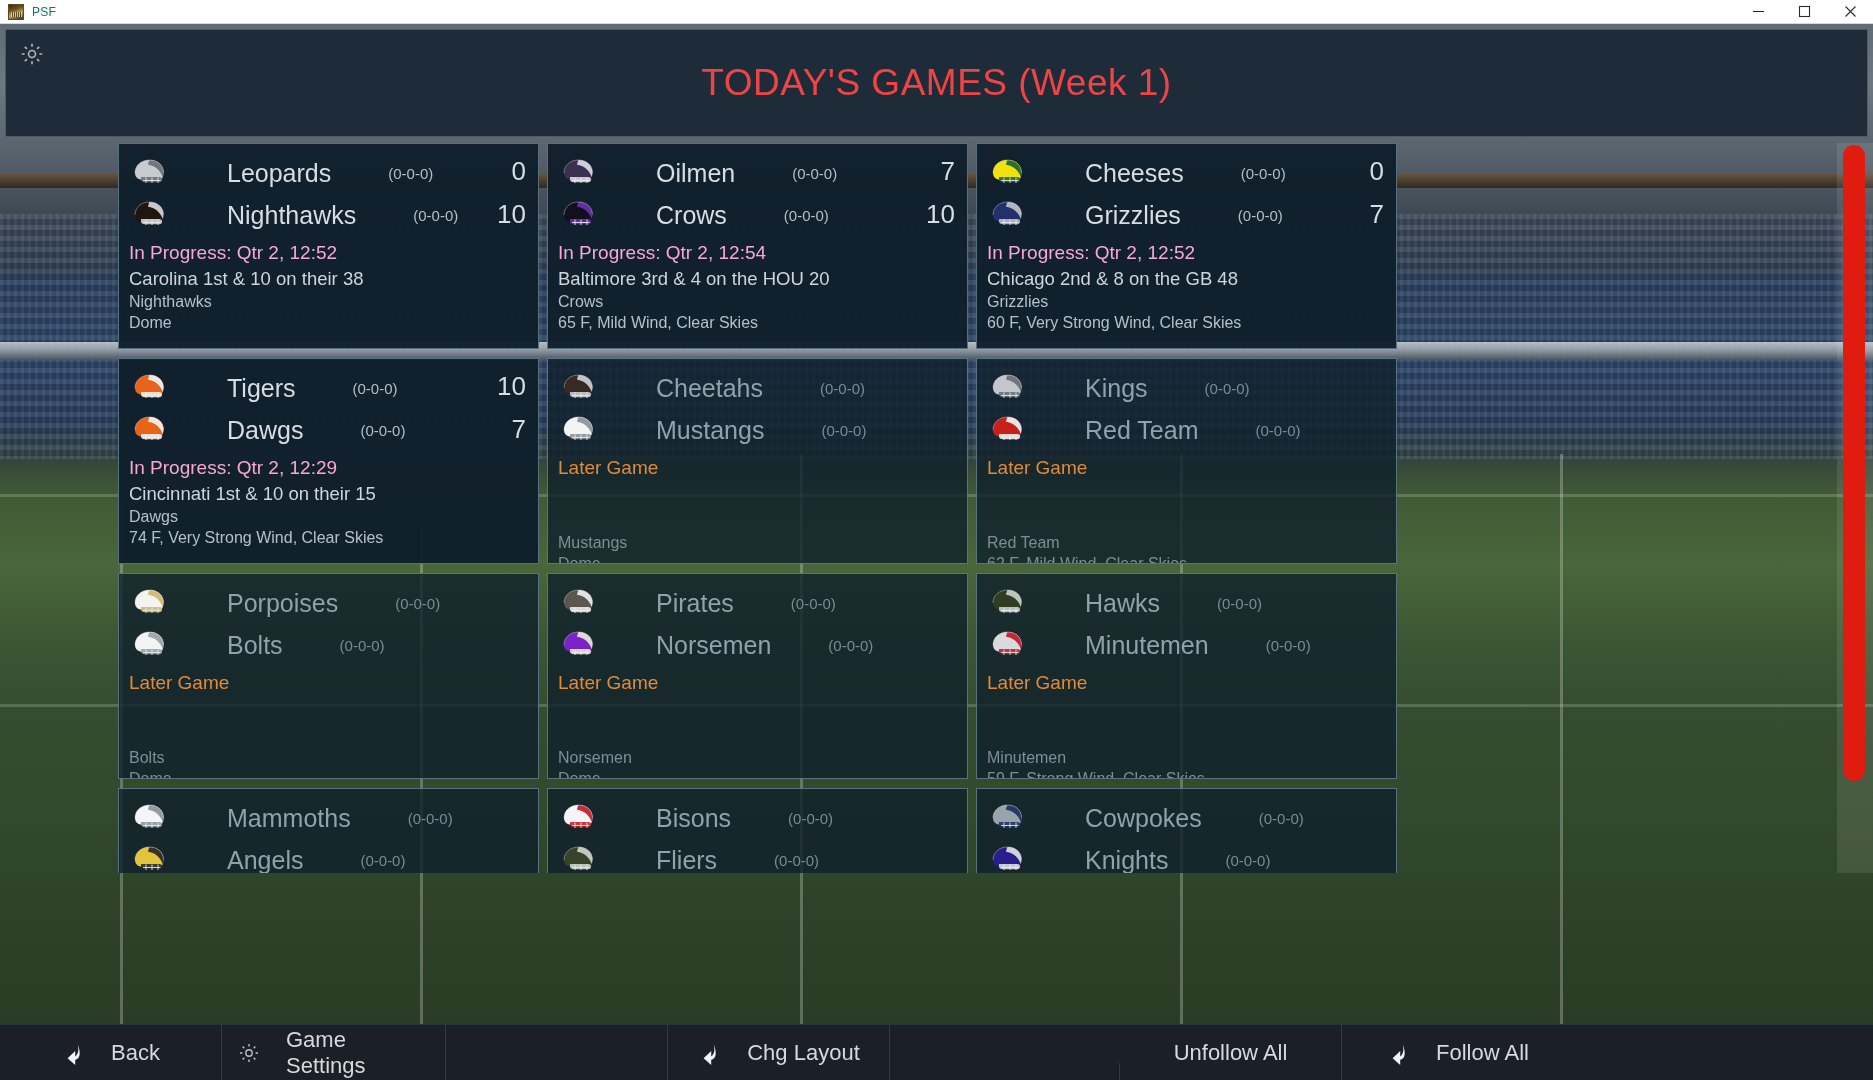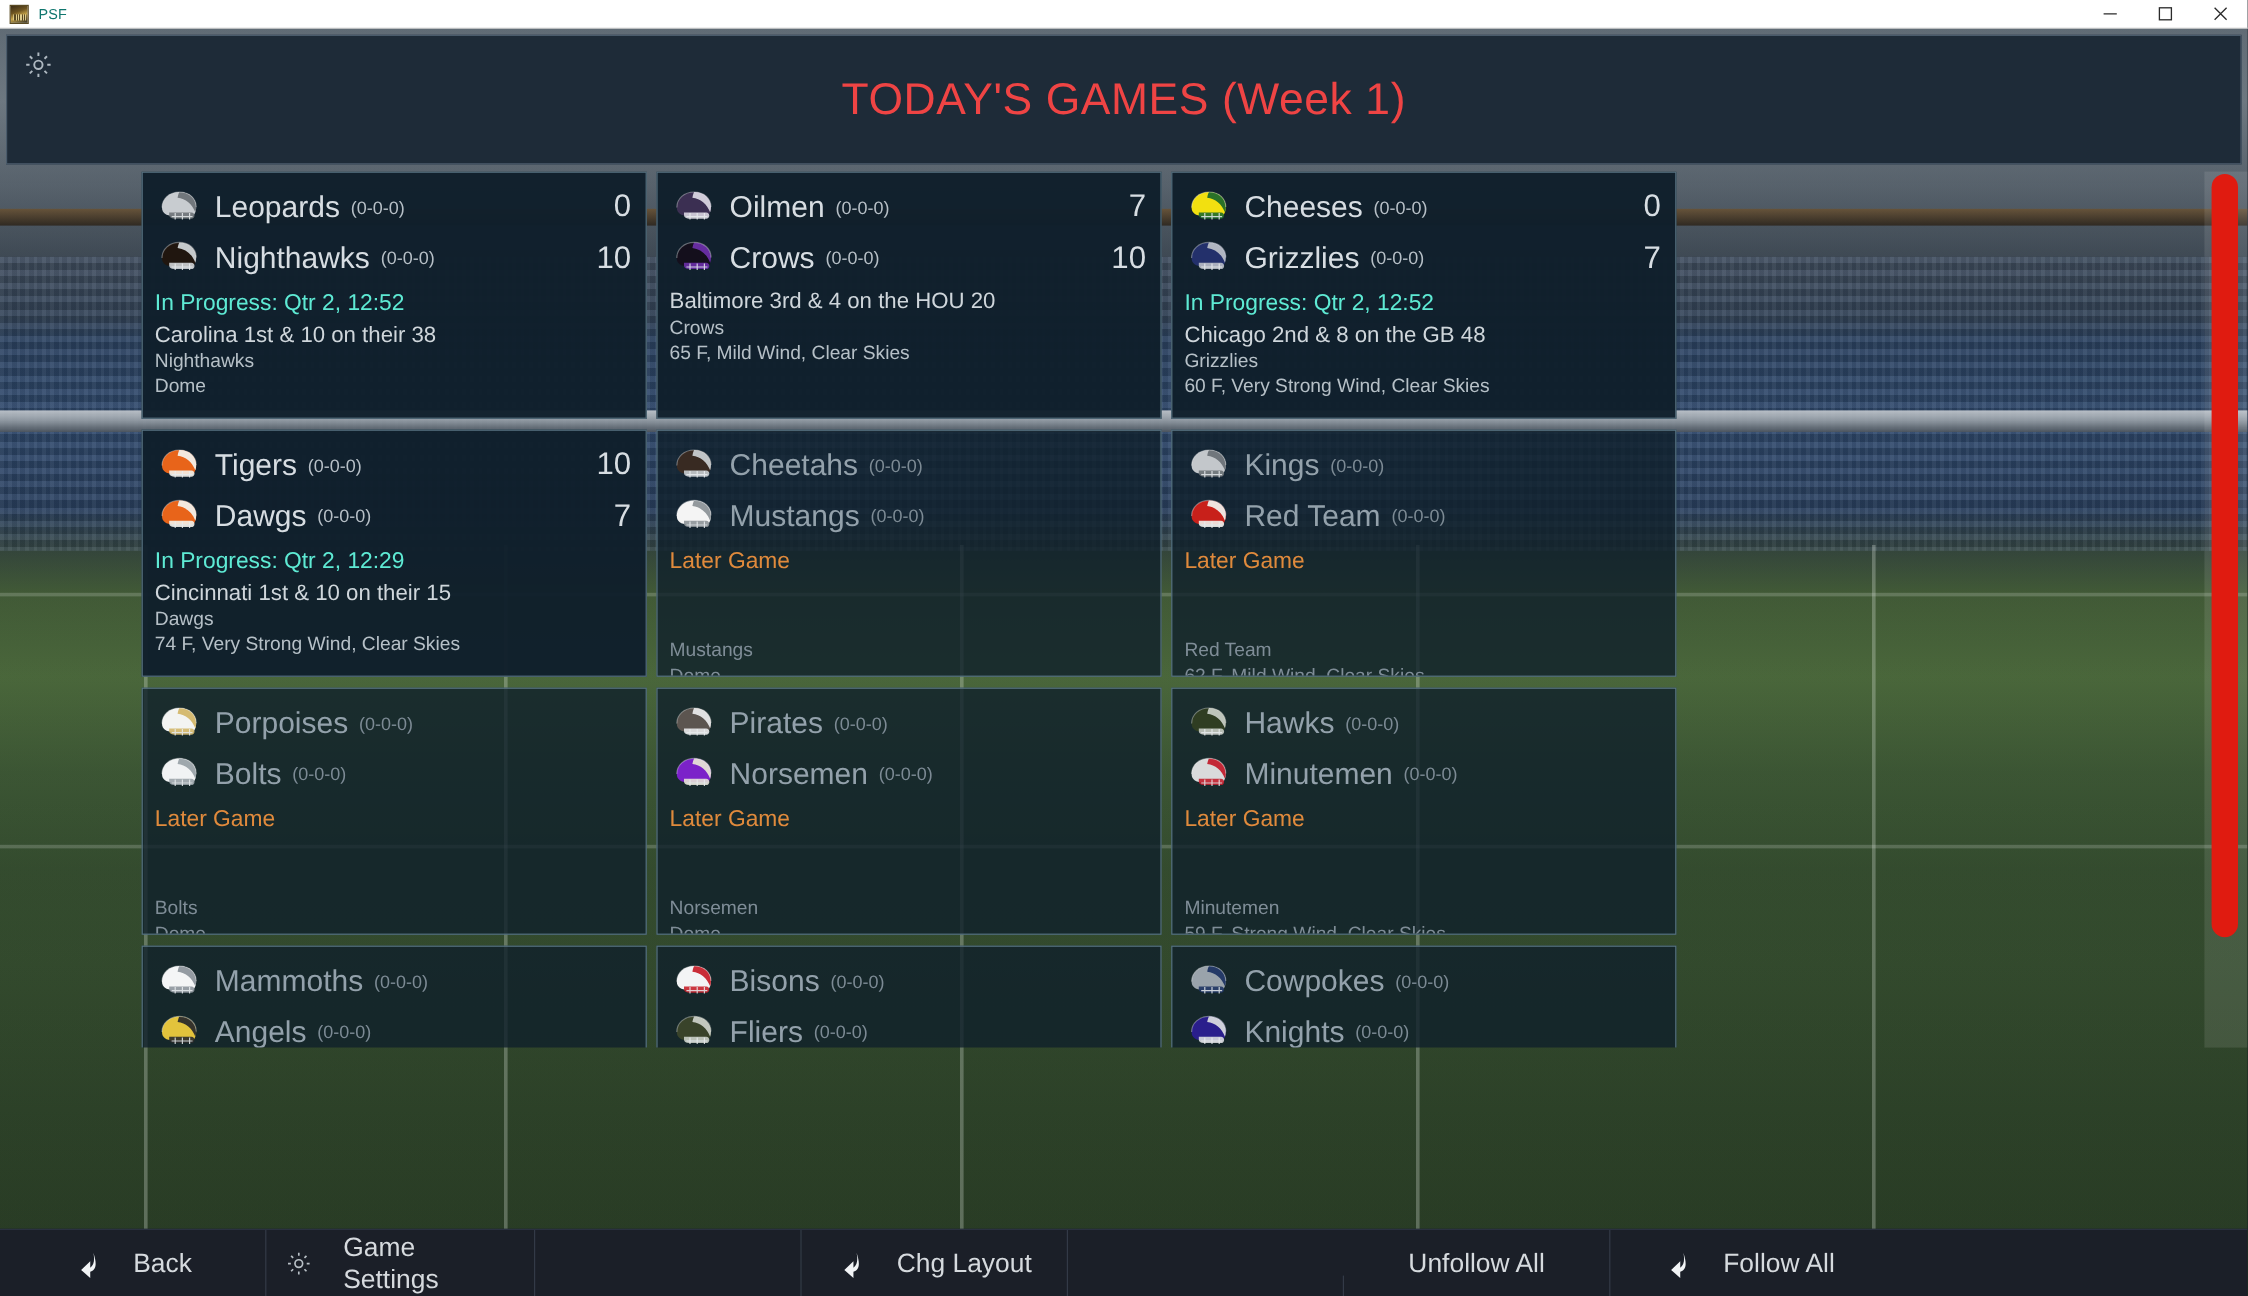--- a/index.html
+++ b/index.html
@@ -133,37 +133,37 @@
     border: 1px solid #56707f;
     padding: 8px 10px 6px 10px;
     position: relative;
     overflow: hidden;
   }
   .card.later {
     background: rgba(15,31,43,.80);
     border-color: rgba(110,140,158,.75);
   }
 
-  .team-row { display:flex; align-items:center; height:42px; }
+  .team-row { display:flex; align-items:center; height:42px;gap:48px; }
   .helmet { width: 42px; height: 34px; flex: none; position: relative; margin-right: 8px;}
   .helmet svg { display:block; }
   .tname { font-size: 25px; color: #d7dde2; white-space: nowrap; }
   .card.later .tname { color: #93a1ab; }
   .trec  { font-size: 15px; color: #b6bfc6; margin-left: 9px; }
   .card.later .trec { color: #7c8a94; }
   .score {
     position: absolute; right: 12px;
     font-size: 26px; color: #d7dde2;
     width: 60px; text-align: right;
   }
   .score.s1 { top: 12px; }
   .score.s2 { top: 55px; }
 
   .status { font-size: 19px; margin-top: 6px; }
-  .status.live  { color: #5eead4; }
+  .status.live  { color: #f9a8d4; }
   .status.later { color: #e08a3c; }
 
   .detail { font-size: 18.5px; color: #cfd6db; margin-top: 4px; }
   .sub    { font-size: 16px; color: #b6c0c7; margin-top: 3px; }
   .card.later .sub { color: #7f8d97; }
   .spacer-later { height: 52px; }
 
   
   .scrollbar {
     position: absolute; right: 0; top: 119px;
@@ -317,20 +317,21 @@
                   <path d="M12 21h18.5c1.6 0 2.6 1.2 2.6 2.6 0 1.6-1.1 2.6-2.6 2.6H16c-2.6 0-4-1.3-4-3z" fill="#6a2fa8" opacity="0.9"></path>
                   <path d="M14 24.5h17.5M17 21.5v5.5M23 21.5v5.5M29 21.5v5.5" stroke="#e9ecee" stroke-width="1" fill="none" opacity="0.85"></path>
                   <path d="M6 17c0-7.5 6.2-13 14.5-13C29 4 34.5 9.6 34.5 16.6" fill="none" stroke="rgba(255,255,255,.35)" stroke-width="1"></path>
                 </svg>
               </span>
               <span class="tname">Crows</span>
               <span class="trec">(0-0-0)</span>
             </div>
             <div class="score s1">7</div>
             <div class="score s2">10</div>
+            <div class="status live">In Progress: Qtr 2, 12:54</div>
             <div class="detail">Baltimore 3rd &amp; 4 on the HOU 20</div>
             <div class="sub">Crows</div>
             <div class="sub">65 F, Mild Wind, Clear Skies</div>
           </div>
           <div class="card">
             <div class="team-row">
               <span class="helmet">
                 <svg width="42" height="34" viewBox="0 0 42 34">
                   <path d="M6 17c0-7.5 6.2-13 14.5-13C29 4 34.5 9.6 34.5 16.6c0 3.2-.9 5.6-2.4 7.4H15C9.6 24 6 21.6 6 17z" fill="#f2e010"></path>
                   <path d="M20.5 4C29 4 34.5 9.6 34.5 16.6c0 1.6-.25 3-.7 4.3-2.6-7-8.1-11.4-14.8-12.2.5-2.7 1-3.9 1.5-4.7z" fill="#1f6b2a" opacity="0.95"></path>

